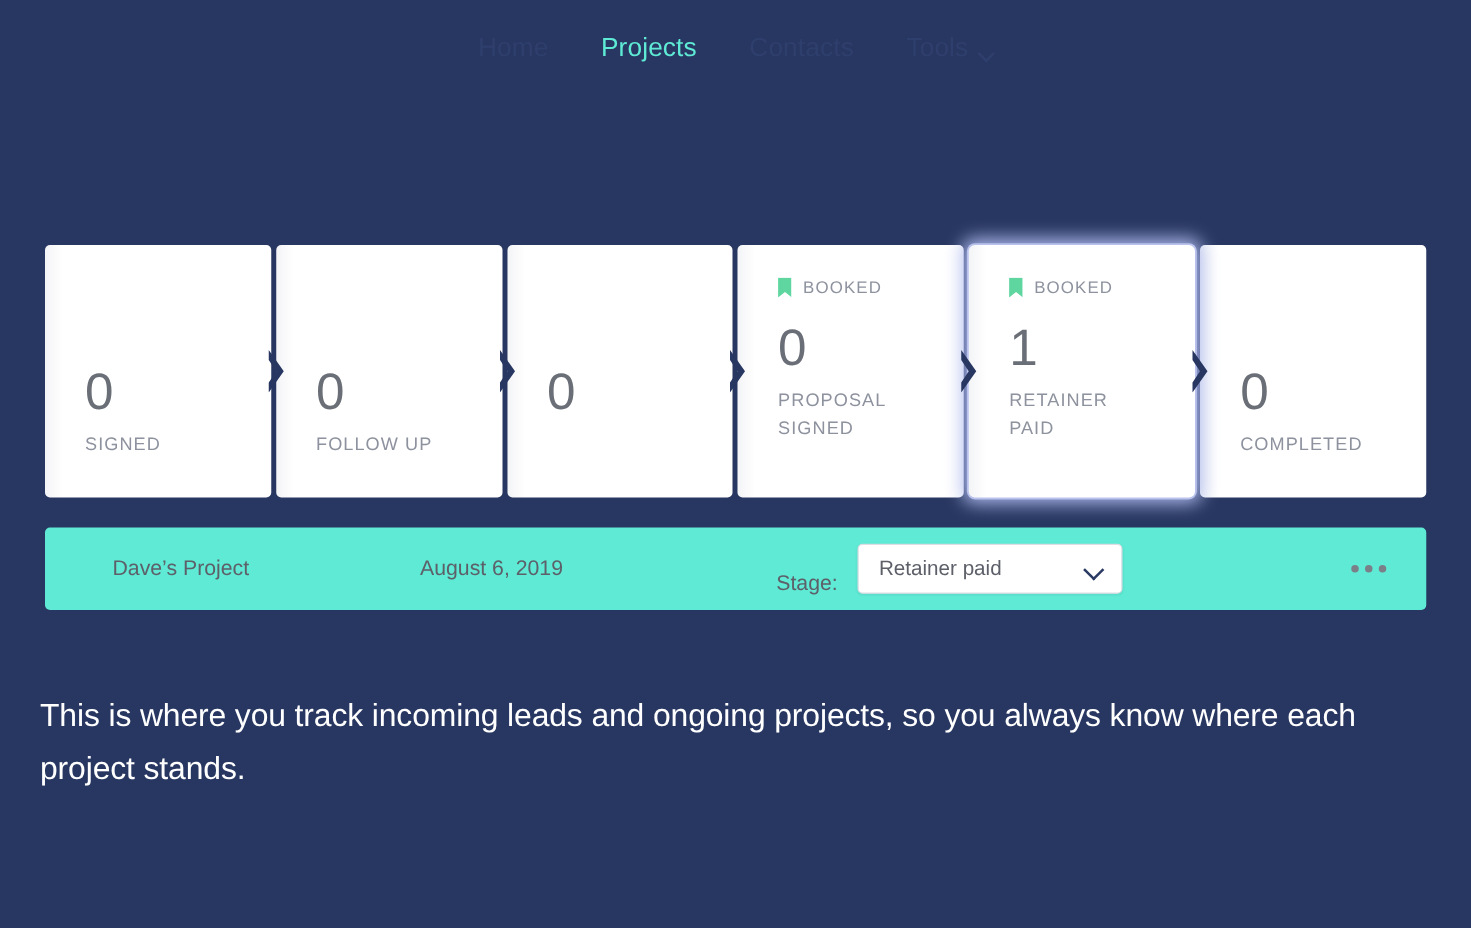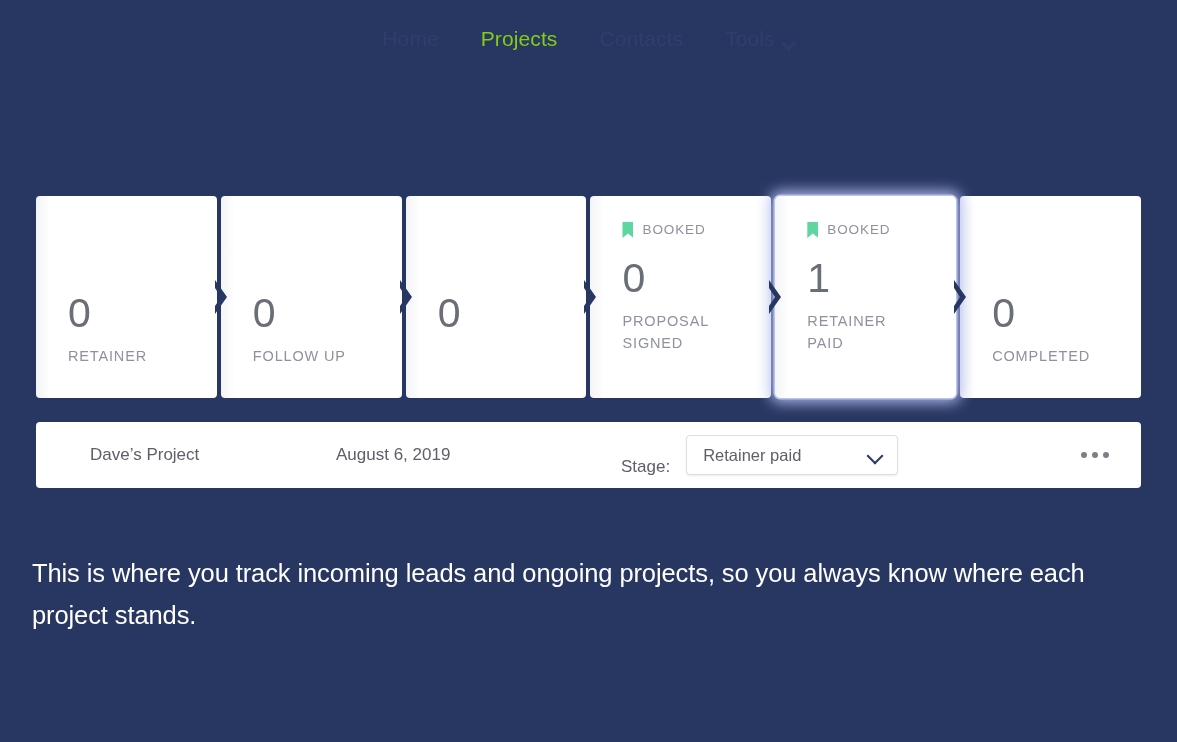--- a/index.html
+++ b/index.html
@@ -30,21 +30,21 @@
     letter-spacing: 0.1px;
     color: #2f3f6d;
     padding: 0 21px;
     line-height: 34px;
     display: flex;
     align-items: center;
     gap: 9px;
     cursor: pointer;
     white-space: nowrap;
   }
-  .nav-item.active { color: #84cc16; font-weight: 400; }
+  .nav-item.active { color: #5eead4; font-weight: 400; }
   .nav-caret {
     display: inline-block;
     width: 11px; height: 7px;
     position: relative;
     top: 2px;
   }
   .nav-caret::before {
     content: "";
     position: absolute;
     left: 0; top: 0;
@@ -137,21 +137,21 @@
     line-height: 22px;
     max-width: 120px;
   }
   
   .stage-card.nobadge { padding-top: 61px; }
 
   
   .project-row {
     margin: 24px 36px 0 36px;
     height: 66px;
-    background: #ffffff;
+    background: #5eead4;
     border-radius: 4px;
     display: flex;
     align-items: center;
     padding: 0 26px 0 0;
   }
   .p-name {
     font-size: 17px;
     color: #5d6069;
     width: 300px;
     padding-left: 54px;
@@ -249,21 +249,21 @@
 
 <section class="pipeline-wrap">
   <div class="pipeline">
 
     <div class="stage-card nobadge">
       <div class="booked-row empty">
         <span class="bookmark-icon"></span>
         <span class="booked-label"></span>
       </div>
       <div class="stage-count">0</div>
-      <div class="stage-name">RETAINER</div>
+      <div class="stage-name">SIGNED</div>
     </div>
 
     <div class="stage-card nobadge">
       <div class="booked-row empty">
         <span class="bookmark-icon"></span>
         <span class="booked-label"></span>
       </div>
       <div class="stage-count">0</div>
       <div class="stage-name">FOLLOW UP</div>
     </div>

